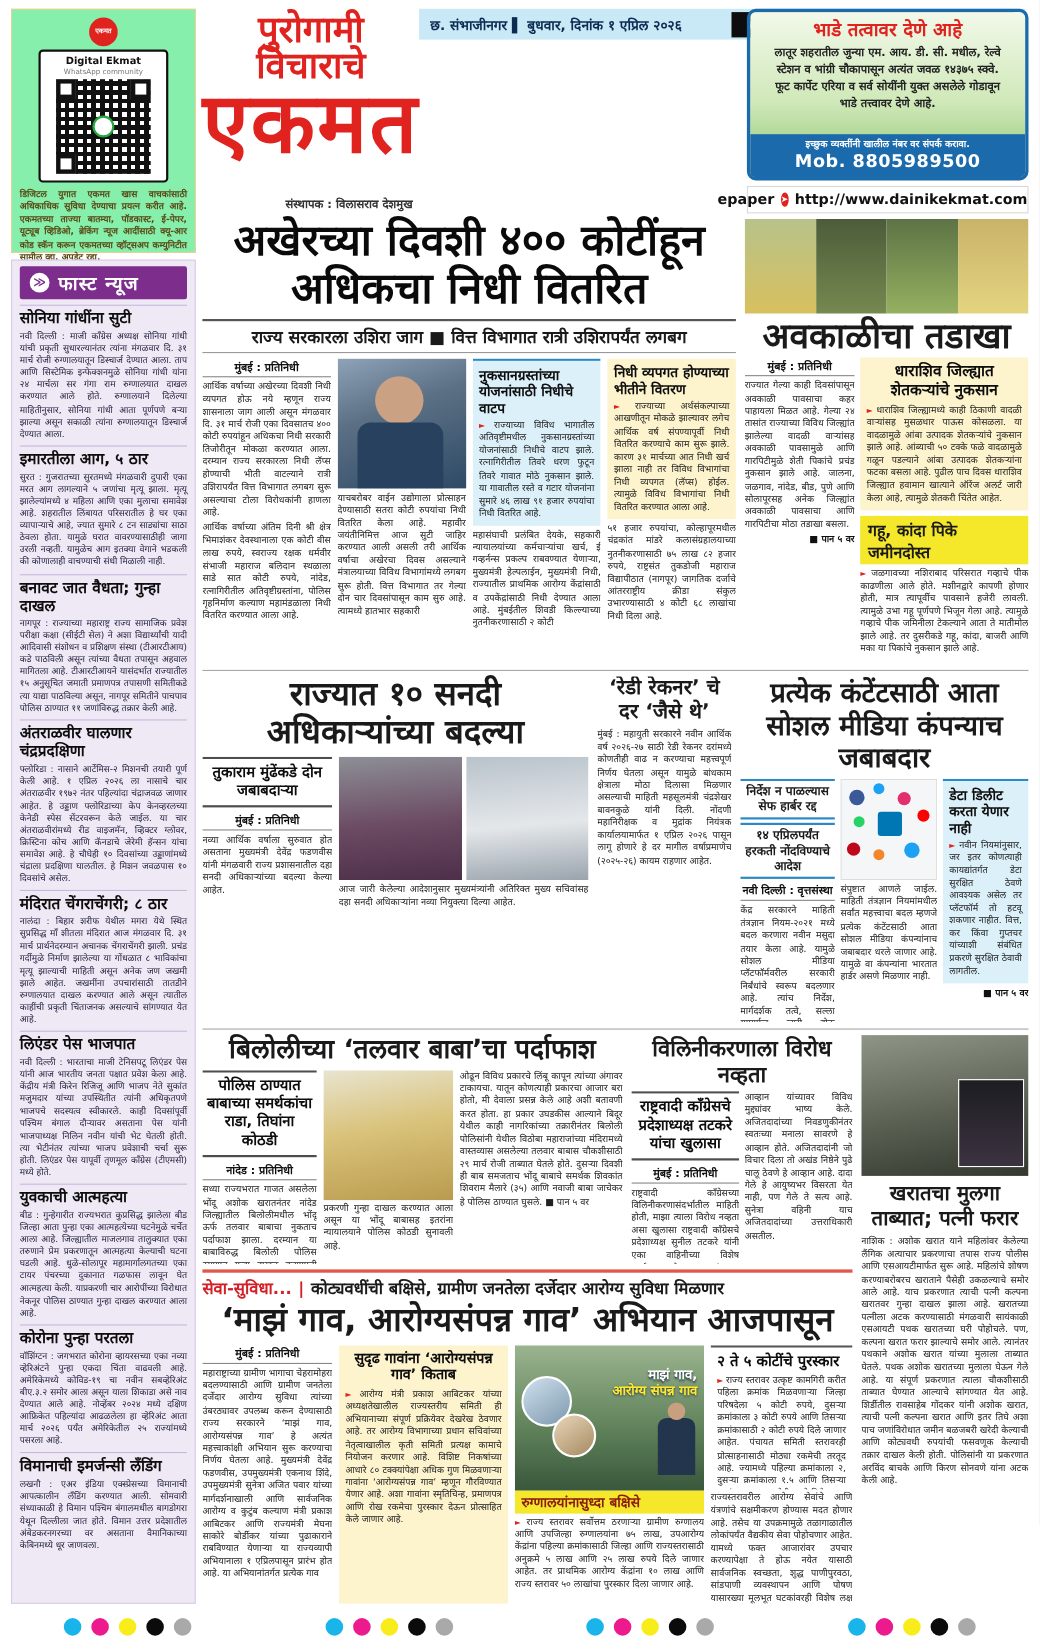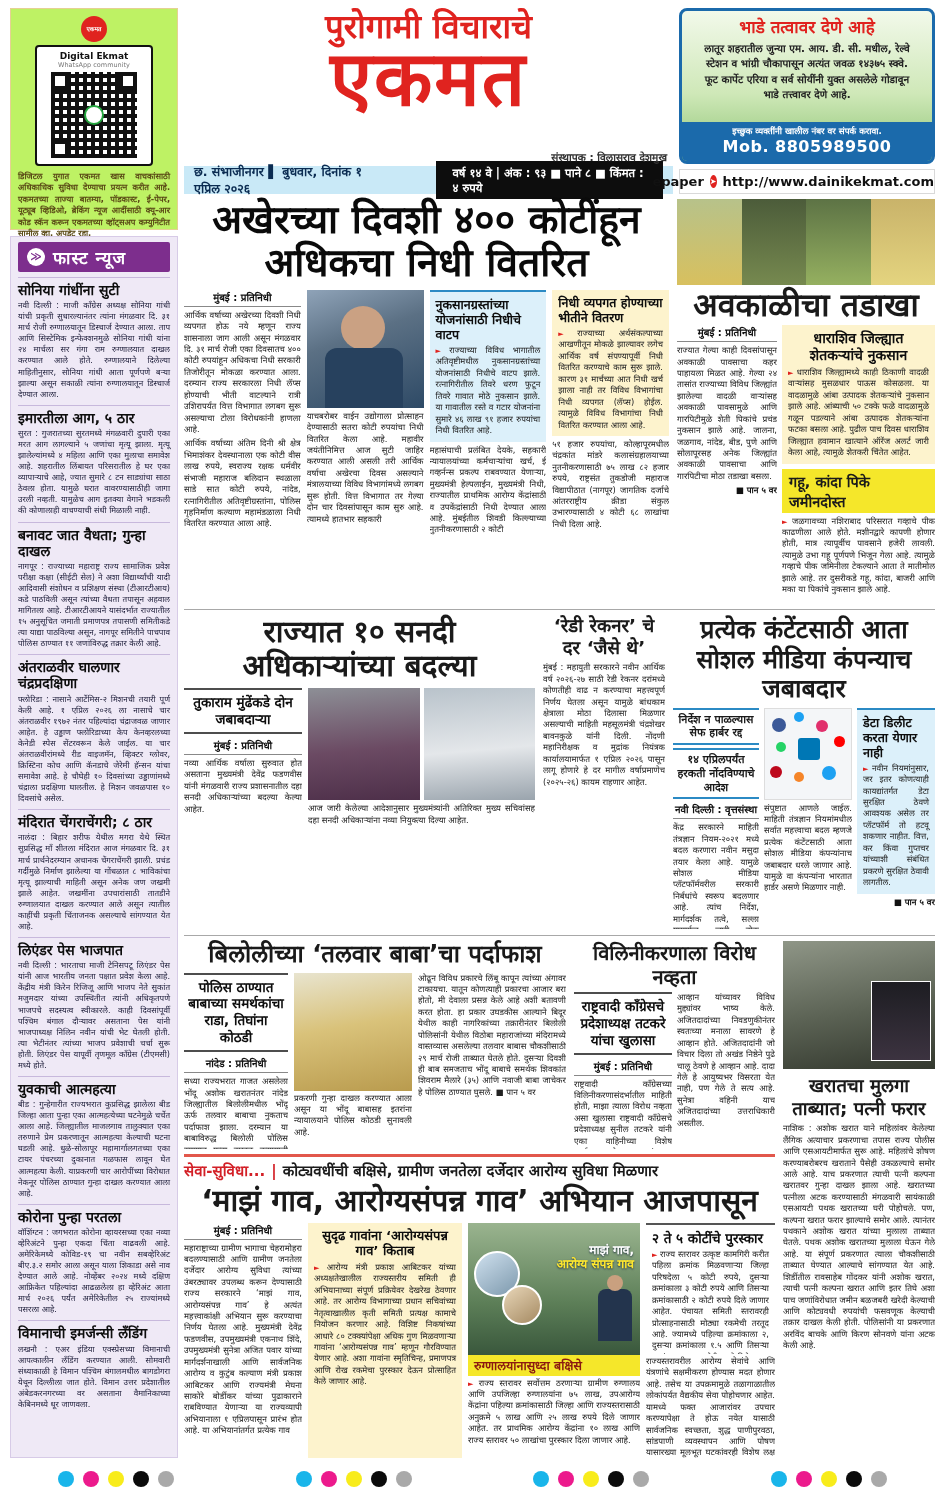--- a/index.html
+++ b/index.html
@@ -2,21 +2,21 @@
 <html lang="mr"><head>
 <meta charset="utf-8">
 <style>
   * { box-sizing: border-box; margin: 0; padding: 0; }
   body { background:#e8e8e8; font-family:"DejaVu Sans", sans-serif; }
   .page { width:945px; height:1501px; margin:0 auto; background:#ffffff; position:relative; overflow:hidden; color:#1a1a1a; }
   .top-row { display:flex; gap:6px; padding:8px 10px 0 10px; height:1458px; }
 
   
   .left-col { width:168px; flex:none; display:flex; flex-direction:column; }
-  .qr-box { height:222px; background:#bef264; border:1px solid #e5d193; padding:5px 7px; text-align:center; flex:none; }
+  .qr-box { height:222px; background:#86efac; border:1px solid #e5d193; padding:5px 7px; text-align:center; flex:none; }
   .qr-logo { width:26px; height:26px; border-radius:50%; background:#e0231f; margin:2px auto 3px; color:#fff; font-size:6px; font-weight:bold; line-height:26px; }
   .qr-card { background:#fff; border:2px solid #111; border-radius:4px; padding:4px 4px 6px; width:118px; margin:0 auto; }
   .qr-card .t1 { font-size:9px; font-weight:700; color:#111; }
   .qr-card .t2 { font-size:6.5px; color:#777; margin-bottom:3px; }
   .qr-code { width:86px; height:86px; margin:0 auto; position:relative;
      background:
        repeating-linear-gradient(0deg,#111 0 4px,transparent 4px 8px),
        repeating-linear-gradient(90deg,#111 0 4px,#fff 4px 8px); }
   .qr-code .fm { position:absolute; width:18px; height:18px; border:4px solid #111; background:#fff; }
   .qr-code .fm.tl{top:0;left:0} .qr-code .fm.tr{top:0;right:0} .qr-code .fm.bl{bottom:0;left:0}
@@ -28,21 +28,21 @@
   .fn-header .circ { width:18px; height:18px; border-radius:50%; background:#fff; color:#7d2e8d; font-size:11px; font-weight:800; line-height:17px; text-align:center; flex:none; }
   .fn-header .lbl { font-size:17px; font-weight:800; letter-spacing:1px; }
   .fn-item { border-top:1px solid #c7b8dc; padding-top:4px; margin-top:5px; }
   .fn-item:first-of-type { border-top:none; margin-top:6px; padding-top:0; }
   .fn-title { font-size:14px; font-weight:800; color:#0d0d0d; line-height:1.15; margin-bottom:2px; }
   .fn-body { font-size:8.1px; line-height:1.37; text-align:justify; color:#21213d; }
 
   
   .right-area { flex:1; display:flex; flex-direction:column; min-width:0; }
   .header-row { display:flex; gap:6px; height:186px; flex:none; }
-  .mast-col { flex:1; display:flex; flex-direction:column; min-width:0; }
+  .mast-col { flex:1; display:flex; min-width:0; }
   .masthead { flex:1; text-align:center; position:relative; padding-top:2px; }
   .tagline { color:#e0231f; font-size:33px; font-weight:800; line-height:1; }
   .paper-title { color:#e0231f; font-size:76px; font-weight:800; line-height:0.95; letter-spacing:2px; }
   .founder { position:absolute; right:6px; bottom:2px; font-size:10.5px; font-weight:700; color:#333; }
   .dateline { height:28px; background:#c9e9f7; display:flex; align-items:center; padding:0 10px; flex:none; }
   .place-date { font-size:12.5px; font-weight:800; color:#0b2c52; }
   .issue-box { background:#0d0d0d; color:#fff; font-size:11.5px; font-weight:700; padding:4px 16px; margin-left:45px; }
 
   .ad-col { width:256px; flex:none; display:flex; flex-direction:column; gap:5px; }
   .ad-box { flex:1; border:3px solid #1b6aab; border-radius:8px; overflow:hidden; background:linear-gradient(180deg,#f2f9ea 0%,#cfe8b8 55%,#8cc473 100%); display:flex; flex-direction:column; text-align:center; }
@@ -263,20 +263,21 @@
             <a class="url" href="#">http://www.dainikekmat.com</a>
           </div>
         </div>
       </div>
 
       <div class="main">
 
         <div class="lead-row">
           <section class="lead">
             <h1 class="lead-headline">अखेरच्या दिवशी ४०० कोटींहून अधिकचा निधी वितरित</h1>
+            <div class="lead-subhead">राज्य सरकारला उशिरा जाग ■ वित्त विभागात रात्री उशिरापर्यंत लगबग</div>
             <div class="lead-cols">
               <div>
                 <div class="byline">मुंबई : प्रतिनिधी</div>
                 <p class="body-txt">आर्थिक वर्षाच्या अखेरच्या दिवशी निधी व्यपगत होऊ नये म्हणून राज्य शासनाला जाग आली असून मंगळवार दि. ३१ मार्च रोजी एका दिवसातच ४०० कोटी रुपयांहून अधिकचा निधी सरकारी तिजोरीतून मोकळा करण्यात आला. दरम्यान राज्य सरकारला निधी लॅप्स होण्याची भीती वाटल्याने रात्री उशिरापर्यंत वित्त विभागात लगबग सुरू असल्याचा टोला विरोधकांनी हाणला आहे.</p>
                 <p class="body-txt" style="margin-top:3px">आर्थिक वर्षाच्या अंतिम दिनी श्री क्षेत्र भिमाशंकर देवस्थानाला एक कोटी वीस लाख रुपये, स्वराज्य रक्षक धर्मवीर संभाजी महाराज बलिदान स्थळाला साडे सात कोटी रुपये, नांदेड, रत्नागिरीतील अतिवृष्टीग्रस्तांना, पोलिस गृहनिर्माण कल्याण महामंडळाला निधी वितरित करण्यात आला आहे.</p>
               </div>
               <div>
                 <div class="photo photo-minister"></div>
                 <p class="body-txt">याचबरोबर वाईन उद्योगाला प्रोत्साहन देण्यासाठी सतरा कोटी रुपयांचा निधी वितरित केला आहे. महावीर जयंतीनिमित्त आज सुटी जाहिर करण्यात आली असली तरी आर्थिक वर्षाचा अखेरचा दिवस असल्याने मंत्रालयाच्या विविध विभागांमध्ये लगबग सुरू होती. वित्त विभागात तर गेल्या दोन चार दिवसांपासून काम सुरु आहे. त्यामध्ये हातभार सहकारी</p>
               </div>

